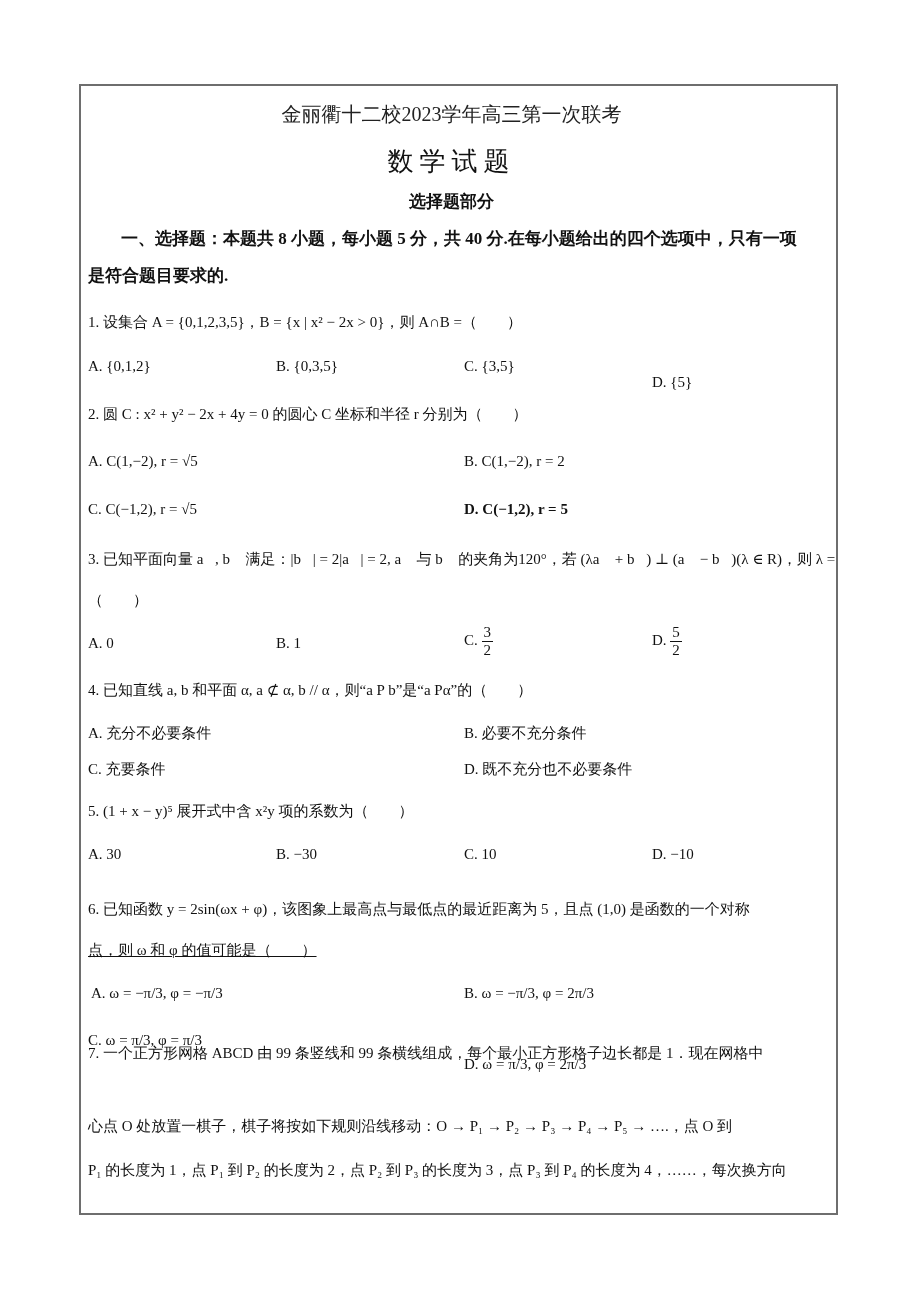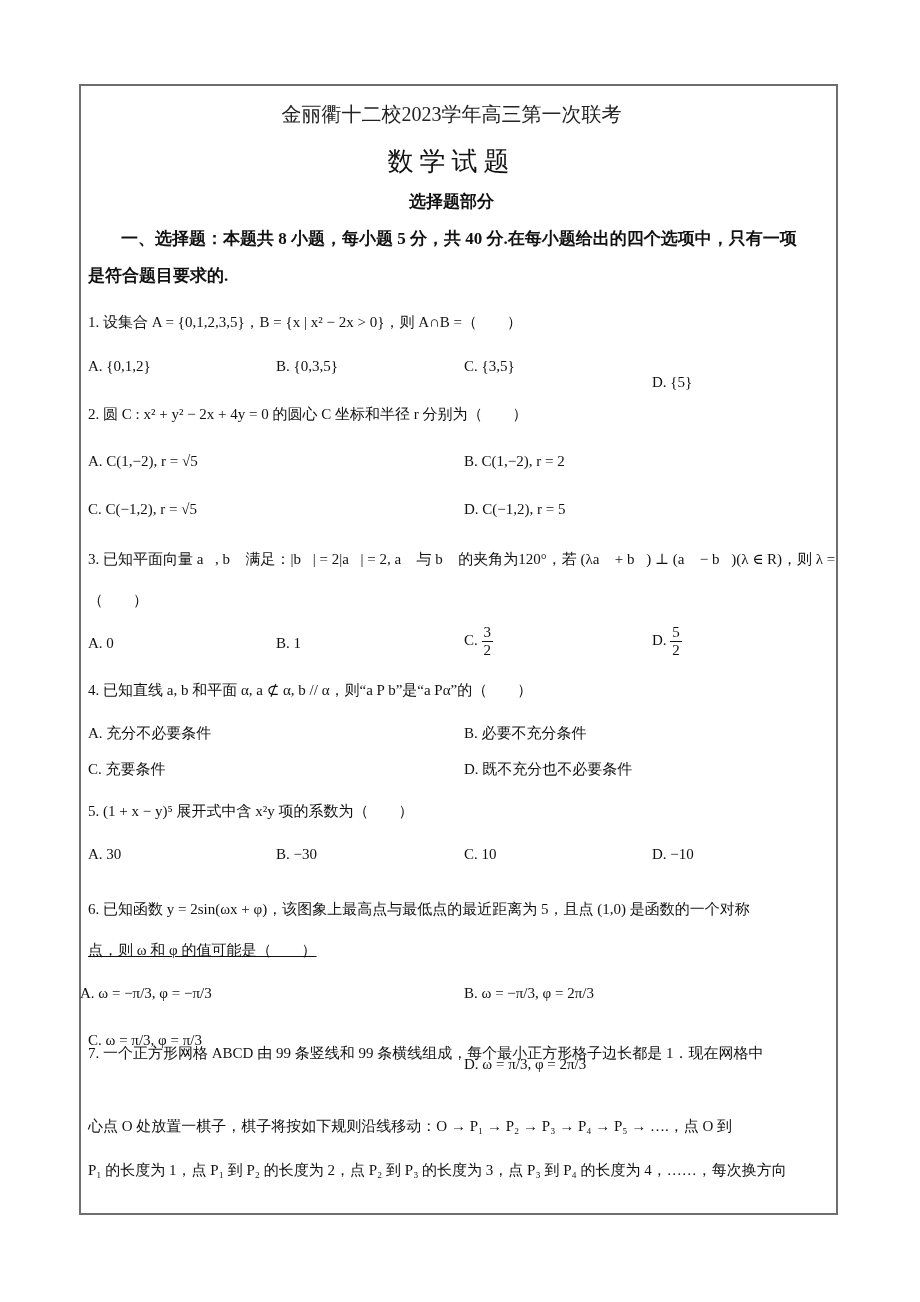--- a/index.html
+++ b/index.html
@@ -33,21 +33,21 @@
 <div class="line" style="top:312px;">1. 设集合 A = {0,1,2,3,5}，B = {x | x² − 2x &gt; 0}，则 A∩B =（　　）</div>
 <div class="opt" style="left:88px; top:356px;">A. {0,1,2}</div>
 <div class="opt" style="left:276px; top:356px;">B. {0,3,5}</div>
 <div class="opt" style="left:464px; top:356px;">C. {3,5}</div>
 <div class="opt" style="left:652px; top:356px;margin-top:16px;">D. {5}</div>
 
 <div class="line" style="top:404px;">2. 圆 C : x² + y² − 2x + 4y = 0 的圆心 C 坐标和半径 r 分别为（　　）</div>
 <div class="opt" style="left:88px; top:451px;">A. C(1,−2), r = √5</div>
 <div class="opt" style="left:464px; top:451px;">B. C(1,−2), r = 2</div>
 <div class="opt" style="left:88px; top:499px;">C. C(−1,2), r = √5</div>
-<div class="opt" style="left:464px; top:499px;">D. C(−1,2), r = 5</div>
+<div class="opt" style="left:464px; top:499px;font-weight:bold;">D. C(−1,2), r = 5</div>
 
 <div class="line" style="top:549px;">3. 已知平面向量 a⃗, b⃗ 满足：|b⃗| = 2|a⃗| = 2, a⃗ 与 b⃗ 的夹角为120°，若 (λa⃗ + b⃗) ⊥ (a⃗ − b⃗)(λ ∈ R)，则 λ =</div>
 <div class="line" style="top:590px;">（　　）</div>
 <div class="opt" style="left:88px; top:633px;">A. 0</div>
 <div class="opt" style="left:276px; top:633px;">B. 1</div>
 <div class="opt" style="left:464px; top:624px;">
   <span>C.</span>
   <span class="frac">
     <span class="num">3</span>
     <span class="den">2</span>
@@ -68,20 +68,20 @@
 <div class="opt" style="left:464px; top:759px;">D. 既不充分也不必要条件</div>
 
 <div class="line" style="top:801px;">5. (1 + x − y)⁵ 展开式中含 x²y 项的系数为（　　）</div>
 <div class="opt" style="left:88px; top:844px;">A. 30</div>
 <div class="opt" style="left:276px; top:844px;">B. −30</div>
 <div class="opt" style="left:464px; top:844px;">C. 10</div>
 <div class="opt" style="left:652px; top:844px;">D. −10</div>
 
 <div class="line" style="top:899px;">6. 已知函数 y = 2sin(ωx + φ)，该图象上最高点与最低点的最近距离为 5，且点 (1,0) 是函数的一个对称</div>
 <div class="line" style="top:940px;text-decoration:underline;">点，则 ω 和 φ 的值可能是（　　）</div>
-<div class="opt" style="left:80px; top:983px;text-align:right;">A. ω = −π/3, φ = −π/3</div>
+<div class="opt" style="left:91px; top:983px;text-align:right;">A. ω = −π/3, φ = −π/3</div>
 <div class="opt" style="left:464px; top:983px;">B. ω = −π/3, φ = 2π/3</div>
 <div class="opt" style="left:88px; top:1030px;">C. ω = π/3, φ = π/3</div>
 <div class="opt" style="left:464px; top:1030px;margin-top:24px;">D. ω = π/3, φ = 2π/3</div>
 
 <div class="line" style="top:1043px;">7. 一个正方形网格 ABCD 由 99 条竖线和 99 条横线组成，每个最小正方形格子边长都是 1．现在网格中</div>
 <div class="line" style="top:1116px;">心点 O 处放置一棋子，棋子将按如下规则沿线移动：O → P₁ → P₂ → P₃ → P₄ → P₅ → ….，点 O 到</div>
 <div class="line" style="top:1160px;">P₁ 的长度为 1，点 P₁ 到 P₂ 的长度为 2，点 P₂ 到 P₃ 的长度为 3，点 P₃ 到 P₄ 的长度为 4，……，每次换方向</div>
 
 </body></html>

